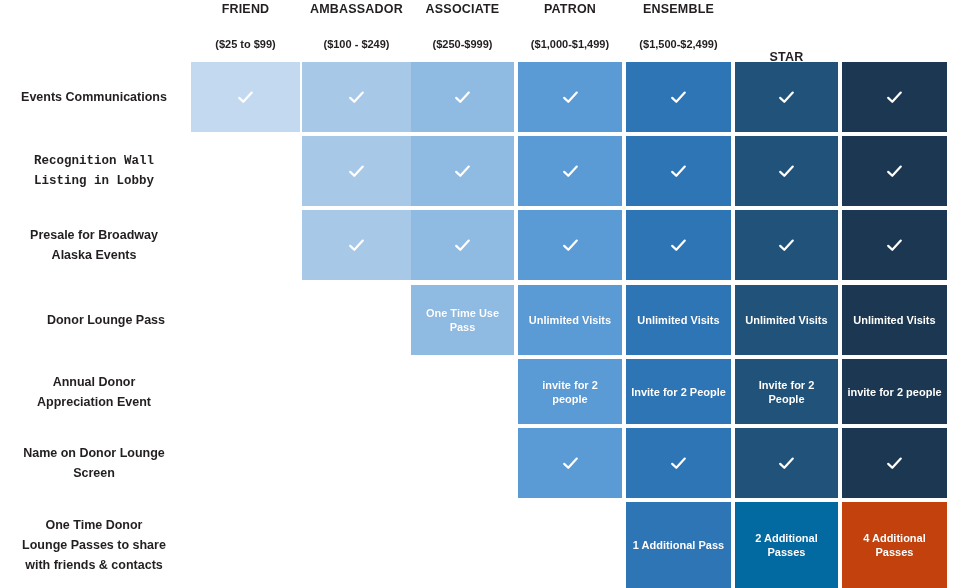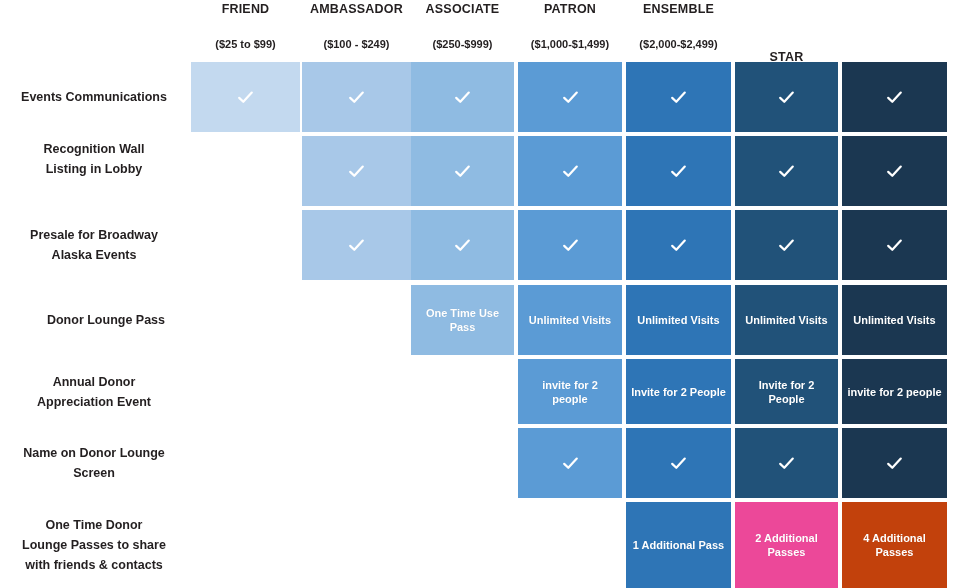--- a/index.html
+++ b/index.html
@@ -122,33 +122,33 @@
       <div class="header-cell" style="left: 411px; width: 103px;">
         <div class="tier-name">ASSOCIATE</div>
         <div class="tier-range">($250-$999)</div>
       </div>
       <div class="header-cell" style="left: 518px; width: 104px;">
         <div class="tier-name">PATRON</div>
         <div class="tier-range">($1,000-$1,499)</div>
       </div>
       <div class="header-cell" style="left: 626px; width: 105px;">
         <div class="tier-name">ENSEMBLE</div>
-        <div class="tier-range">($2,000-$2,499)</div>
+        <div class="tier-range">($1,500-$2,499)</div>
       </div>
       <div class="header-cell" style="left: 735px; width: 103px; margin-top: 48px;">
         <div class="tier-name">STAR</div>
         <div class="tier-range">($2,500-$4,999)</div>
       </div>
     </div>
 
   <div id="row-labels">
       <div class="row-label" style="top: 62px; height: 70px;">
         <span>Events Communications</span>
       </div>
-      <div class="row-label" style="top: 124px; height: 70px;">
+      <div class="row-label" style="top: 136px; height: 70px; font-family: Liberation Mono, monospace;">
         <span>Recognition Wall<br>Listing in Lobby</span>
       </div>
       <div class="row-label" style="top: 210px; height: 70px;">
         <span>Presale for Broadway<br>Alaska Events</span>
       </div>
       <div class="row-label" style="top: 285px; height: 70px; padding-left: 28px;">
         <span>Donor Lounge Pass</span>
       </div>
       <div class="row-label" style="top: 359px; height: 65px;">
         <span>Annual Donor<br>Appreciation Event</span>
@@ -346,21 +346,21 @@
       <div class="cell" style="left: 842px; top: 428px; width: 105px; height: 70px; background: rgb(27, 55, 81);">
         <span class="check-icon">
           <svg viewBox="0 0 20 20" aria-hidden="true">
             <path d="M2.6 10.4 L7.4 15.0 L17.4 4.2" fill="none" stroke="#ffffff" stroke-width="2.6" stroke-linecap="round" stroke-linejoin="round"></path>
           </svg>
         </span>
       </div>
       <div class="cell" style="left: 626px; top: 502px; width: 105px; height: 86px; background: rgb(46, 117, 182);">
         <span class="cell-text">1 Additional Pass</span>
       </div>
-      <div class="cell" style="left: 735px; top: 502px; width: 103px; height: 86px; background: #ec4899;">
+      <div class="cell" style="left: 735px; top: 502px; width: 103px; height: 86px; background: #0369a1;">
         <span class="cell-text">2 Additional Passes</span>
       </div>
       <div class="cell" style="left: 842px; top: 502px; width: 105px; height: 86px; background: #c2410c;">
         <span class="cell-text">4 Additional Passes</span>
       </div>
     </div>
 
 </div>
 
 </body></html>

